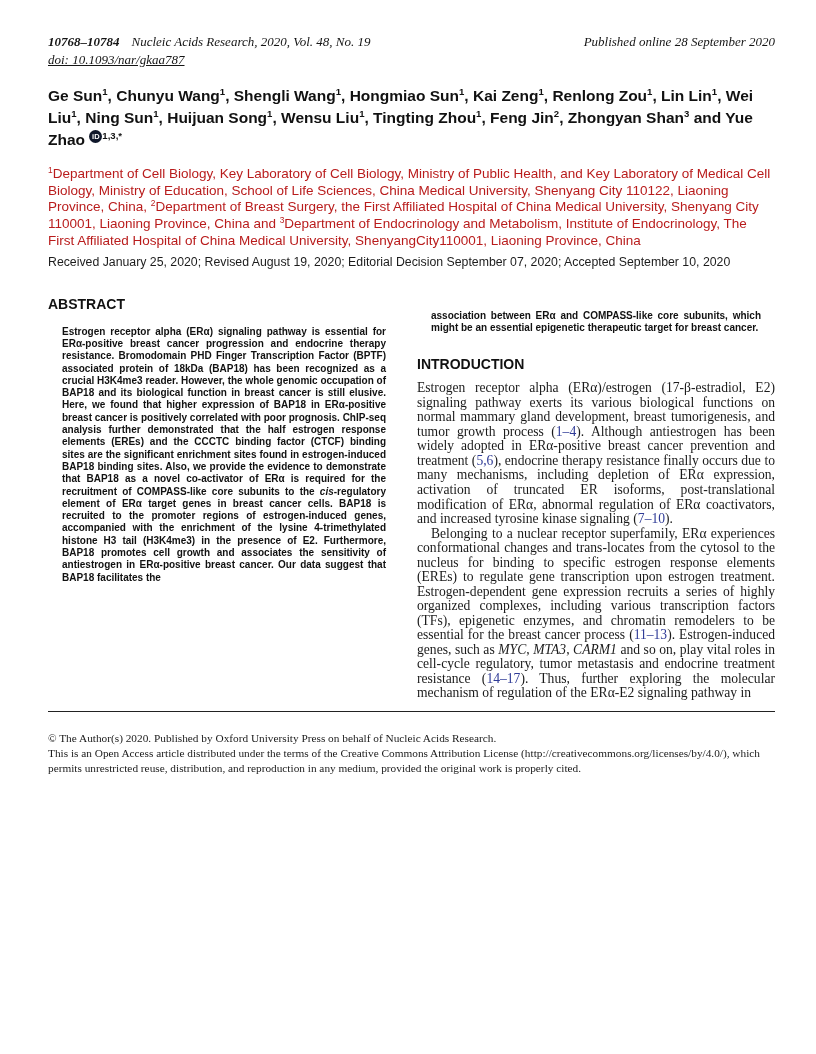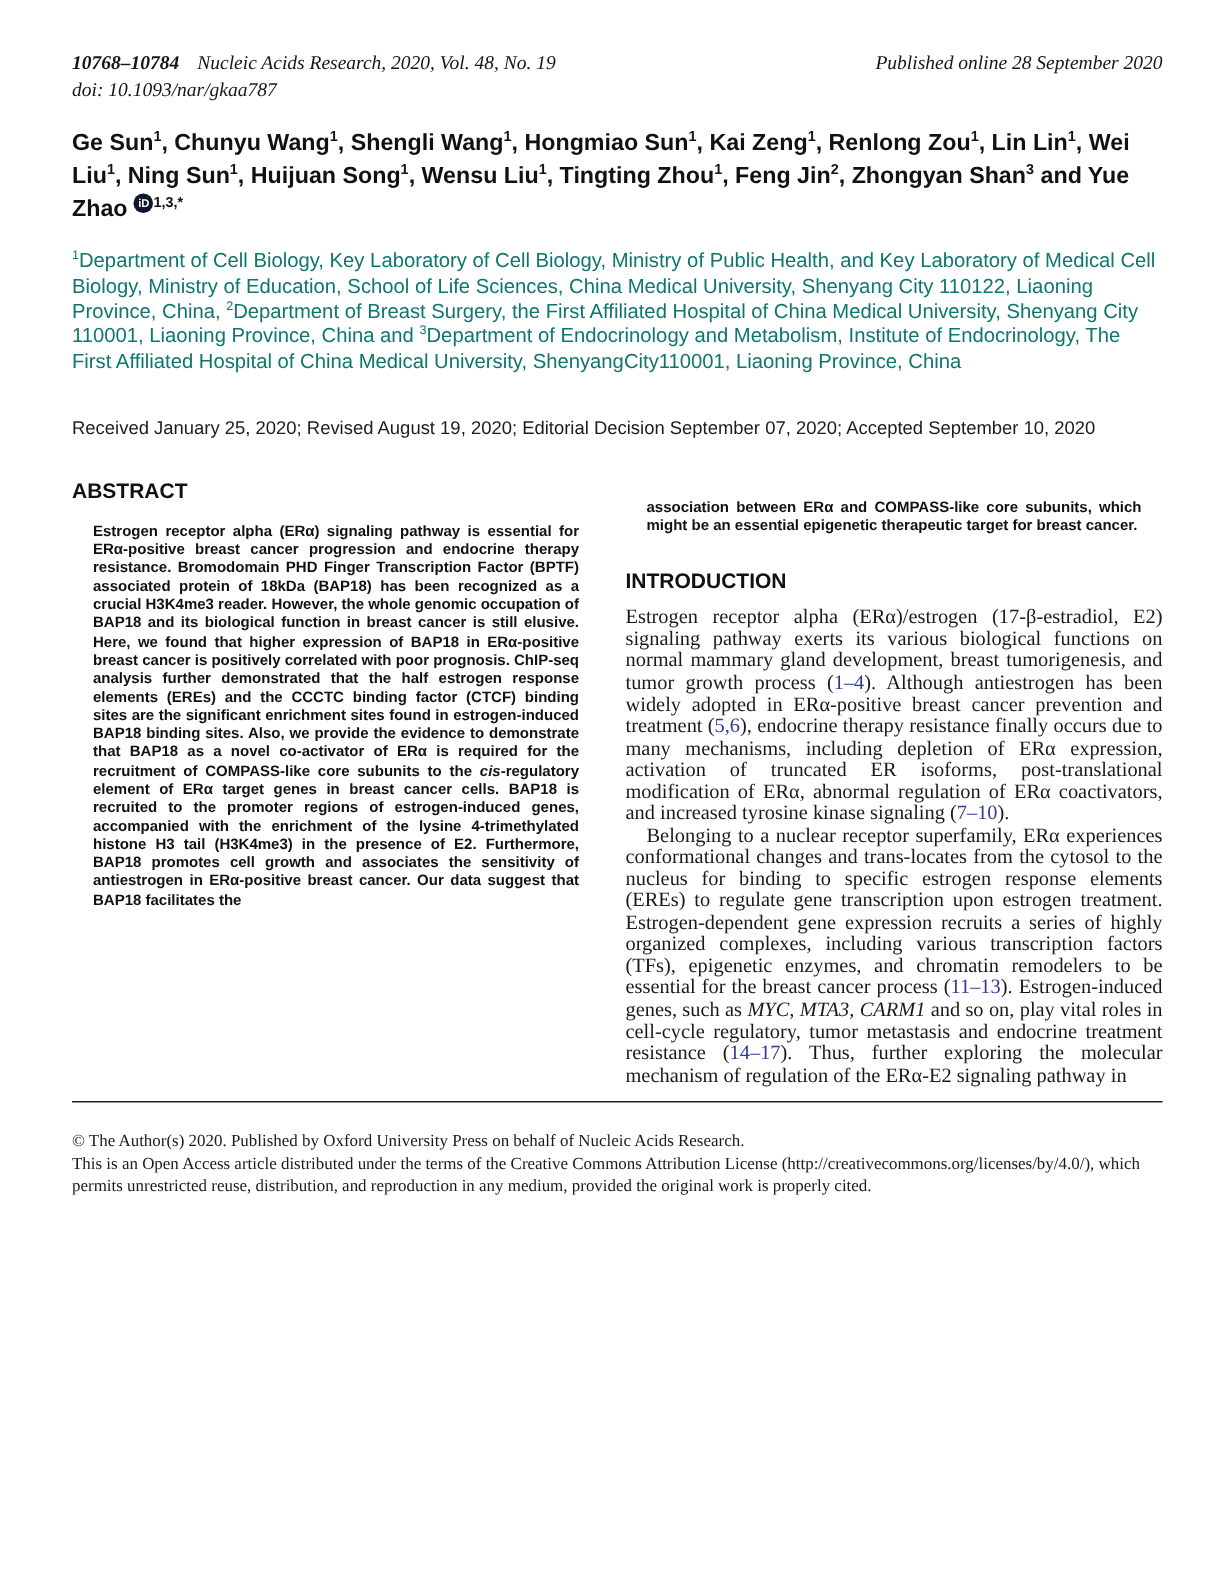--- a/index.html
+++ b/index.html
@@ -26,20 +26,21 @@
     font-size: 13px;
     font-style: italic;
     color: #151515;
   }
   .jh-pages { font-weight: bold; margin-right: 12px; }
   .doi-line {
     font-size: 13px;
     font-style: italic;
     margin-top: 2px;
     color: #151515;
+    text-decoration: underline;
   }
   
   .article-title {
     margin: 23px 0 0 0;
     font-family: "Liberation Sans", sans-serif;
     font-weight: bold;
     font-size: 25px;
     line-height: 1.13;
     letter-spacing: -0.2px;
     color: #111;
@@ -68,26 +69,26 @@
     text-align: center;
     vertical-align: super;
     font-family: "Liberation Sans", sans-serif;
   }
   
   .affiliations {
     margin-top: 15px;
     font-family: "Liberation Sans", sans-serif;
     font-size: 13.5px;
     line-height: 1.24;
-    color: #0f766e;
+    color: #b91c1c;
     max-width: 727px;
   }
   
   .dates-line {
-    margin-top: 28px;
+    margin-top: 5px;
     font-family: "Liberation Sans", sans-serif;
     font-size: 12.3px;
     color: #1c1c1c;
   }
   
   .columns {
     display: flex;
     gap: 17px;
     margin-top: 27px;
   }

